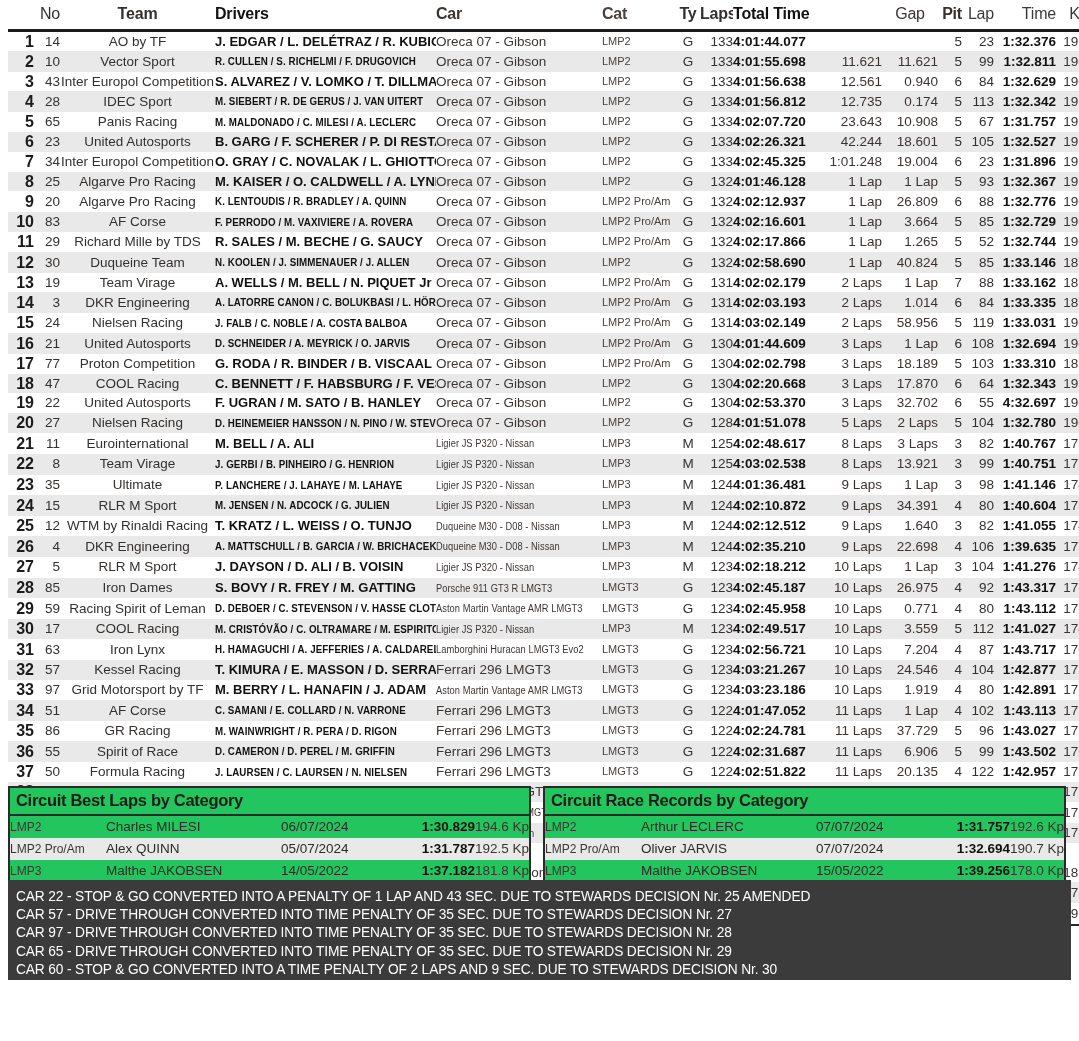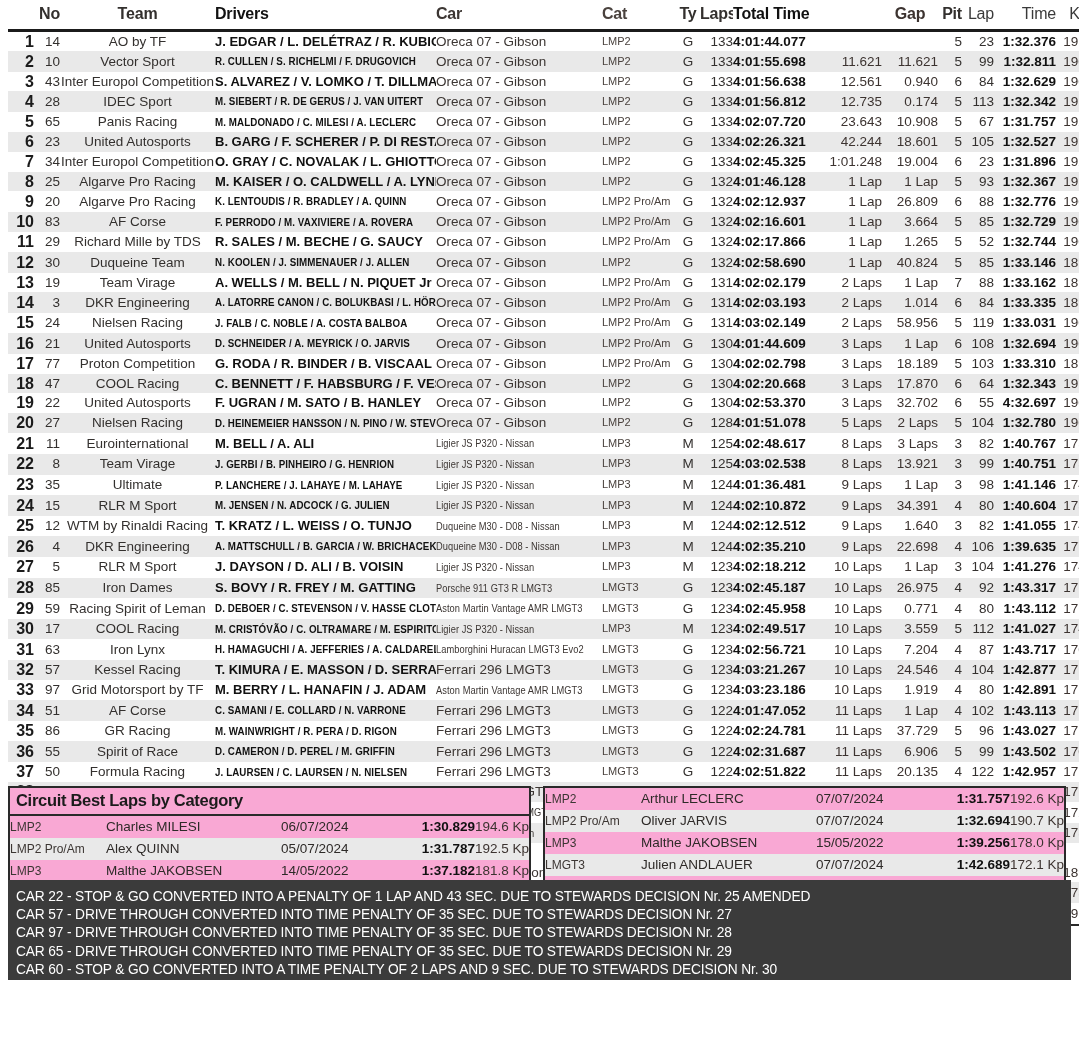--- a/index.html
+++ b/index.html
@@ -26,21 +26,21 @@
   table.results th, table.results td {
     padding: 0;
     line-height: 19.6px;
     height: 19.6px;
     white-space: nowrap;
     overflow: hidden;
     vertical-align: middle;
   }
 
   thead th {
-    font-weight: bold;
+    font-weight: normal;
     font-size: 16px;
     letter-spacing: -0.2px;
     padding-bottom: 3px;
     vertical-align: bottom;
     color: #111;
   }
   thead th.lightcol { font-weight: normal; font-size: 16px; color: #3a3a3a; }
   thead tr.headrow th { border-bottom: 3px solid #1b1b1b; height: 30px; }
 
   
@@ -97,21 +97,21 @@
   .boxes {
     position: absolute;
     left: 8px; top: 786px;
     width: 1063px;
     display: flex;
     gap: 12px;
   }
   .box {
     width: 523px;
     border: 2px solid #2a2a2a;
-    background: #f9a8d4;
+    background: #22c55e;
   }
   .box-title {
     font-weight: bold;
     font-size: 16.5px;
     letter-spacing: -0.3px;
     padding: 3px 0 4px 6px;
     border-bottom: 2px solid #2a2a2a;
   }
   table.boxtbl { width: 100%; border-collapse: collapse; table-layout: fixed; font-size: 13.5px; }
   table.boxtbl td { height: 22px; line-height: 22px; padding: 0; white-space: nowrap; overflow: hidden; }
@@ -936,20 +936,21 @@
               <td class="b-name">Daniel SERRA</td>
               <td class="b-date">05/07/2024</td>
               <td class="b-time">1:42.386</td>
               <td class="b-kph">172.6 Kph</td>
             </tr>
           </tbody>
       </table>
     </div>
 
     <div class="box">
+      <div class="box-title">Circuit Race Records by Category</div>
       <table class="boxtbl">
         <tbody id="race-records-body">
             <tr>
               <td class="b-cat">LMP2</td>
               <td class="b-name">Arthur LECLERC</td>
               <td class="b-date">07/07/2024</td>
               <td class="b-time">1:31.757</td>
               <td class="b-kph">192.6 Kph</td>
             </tr>
             <tr class="alt">

